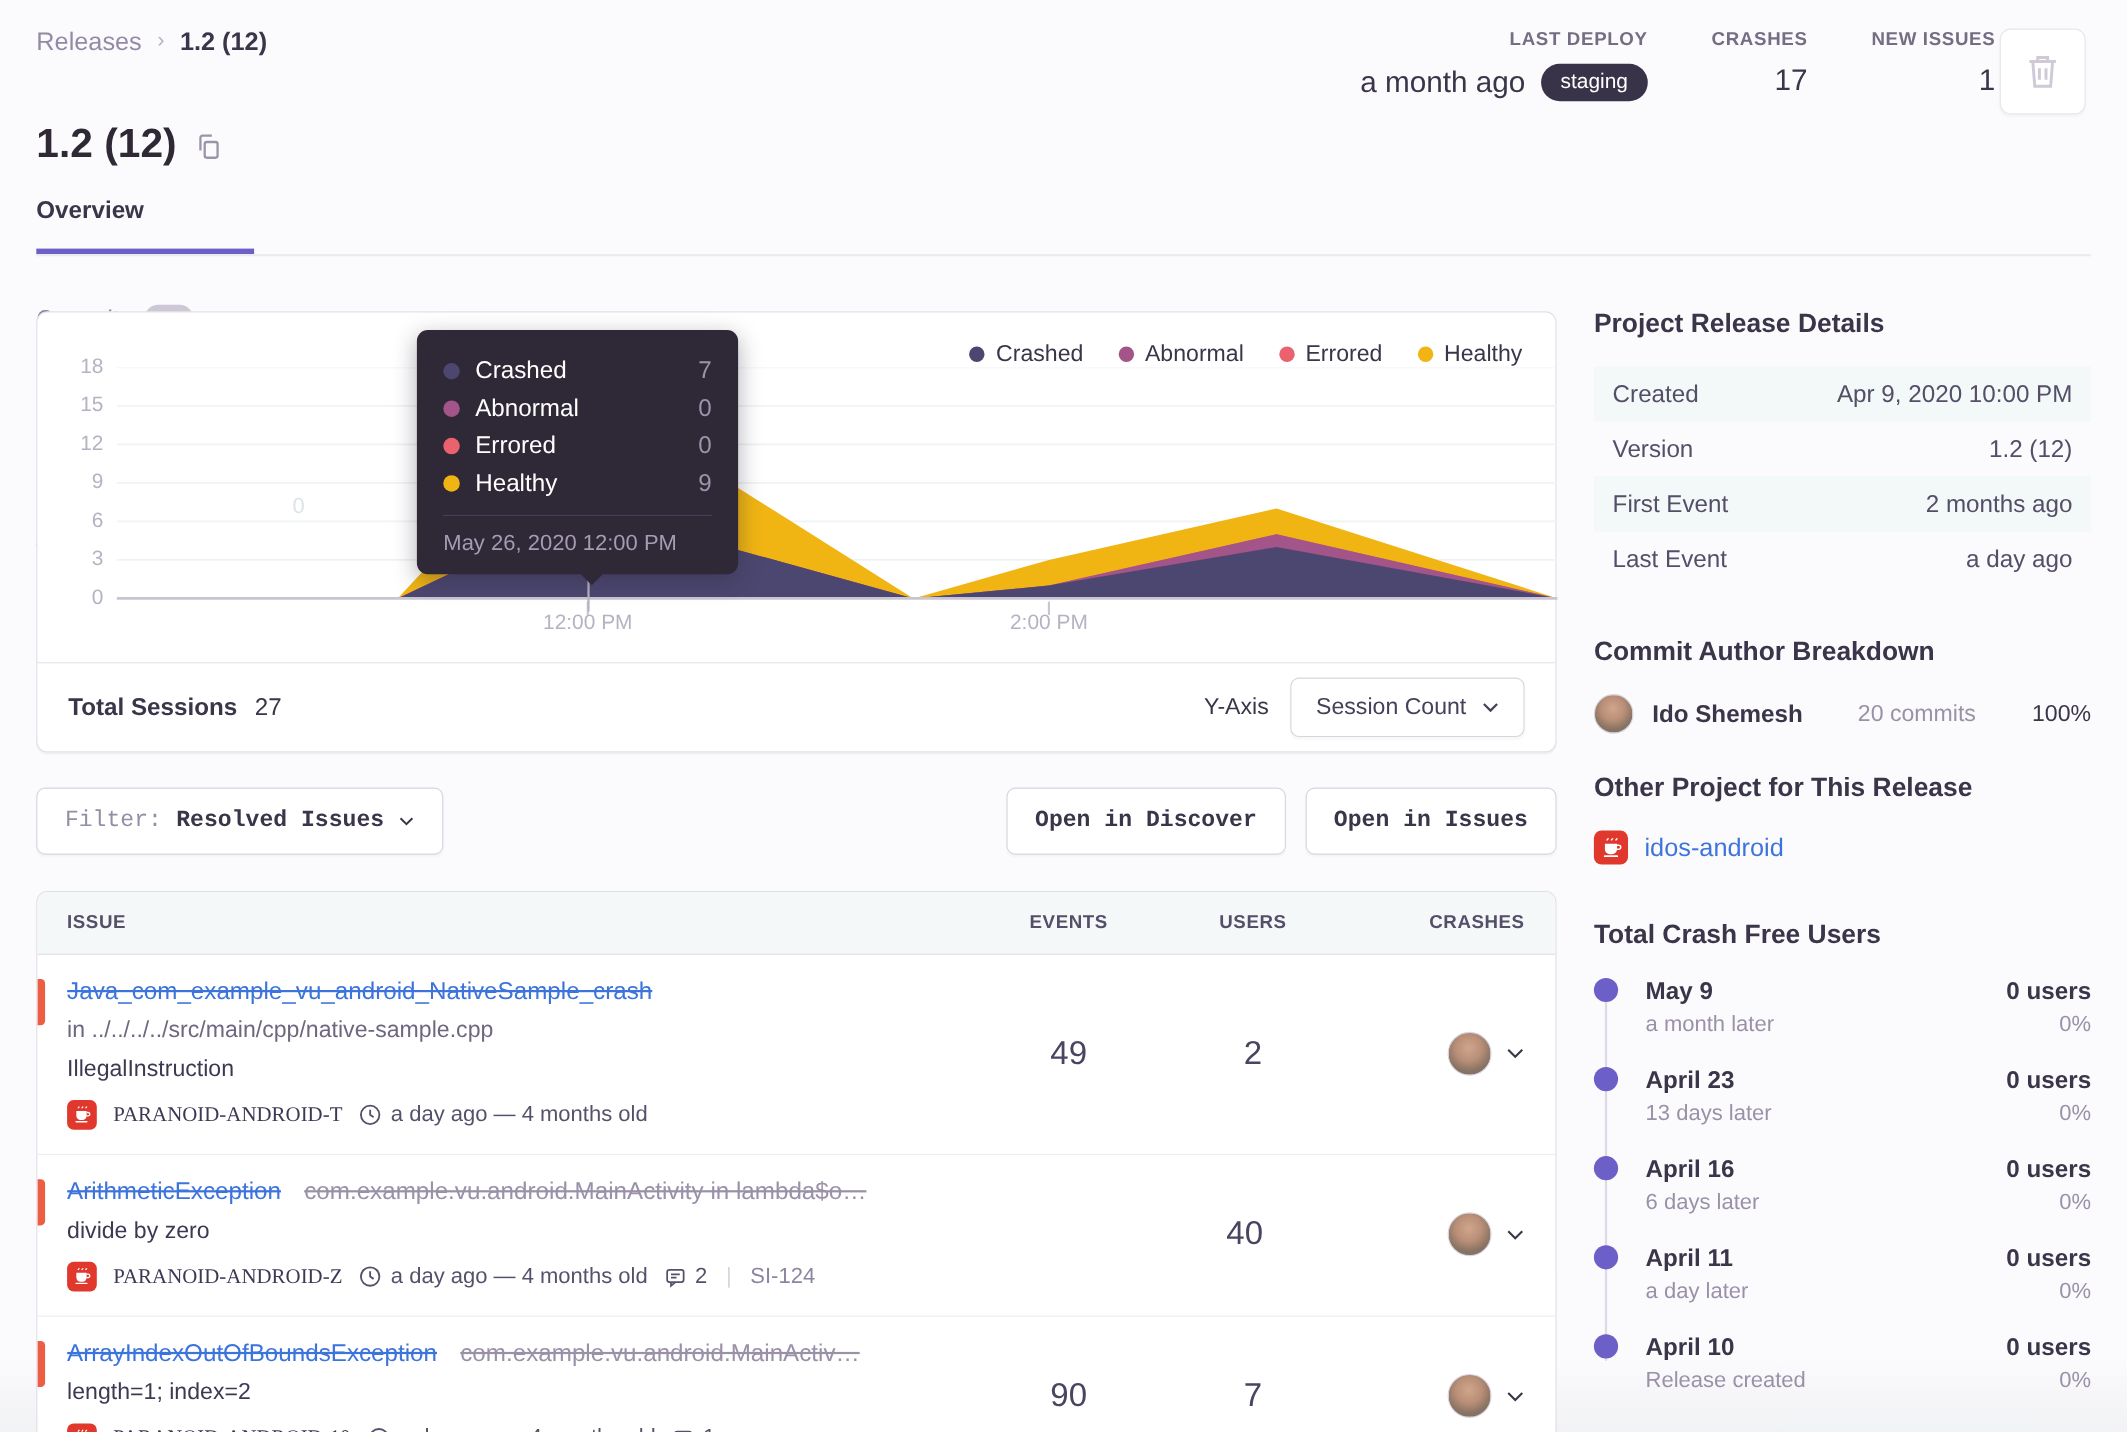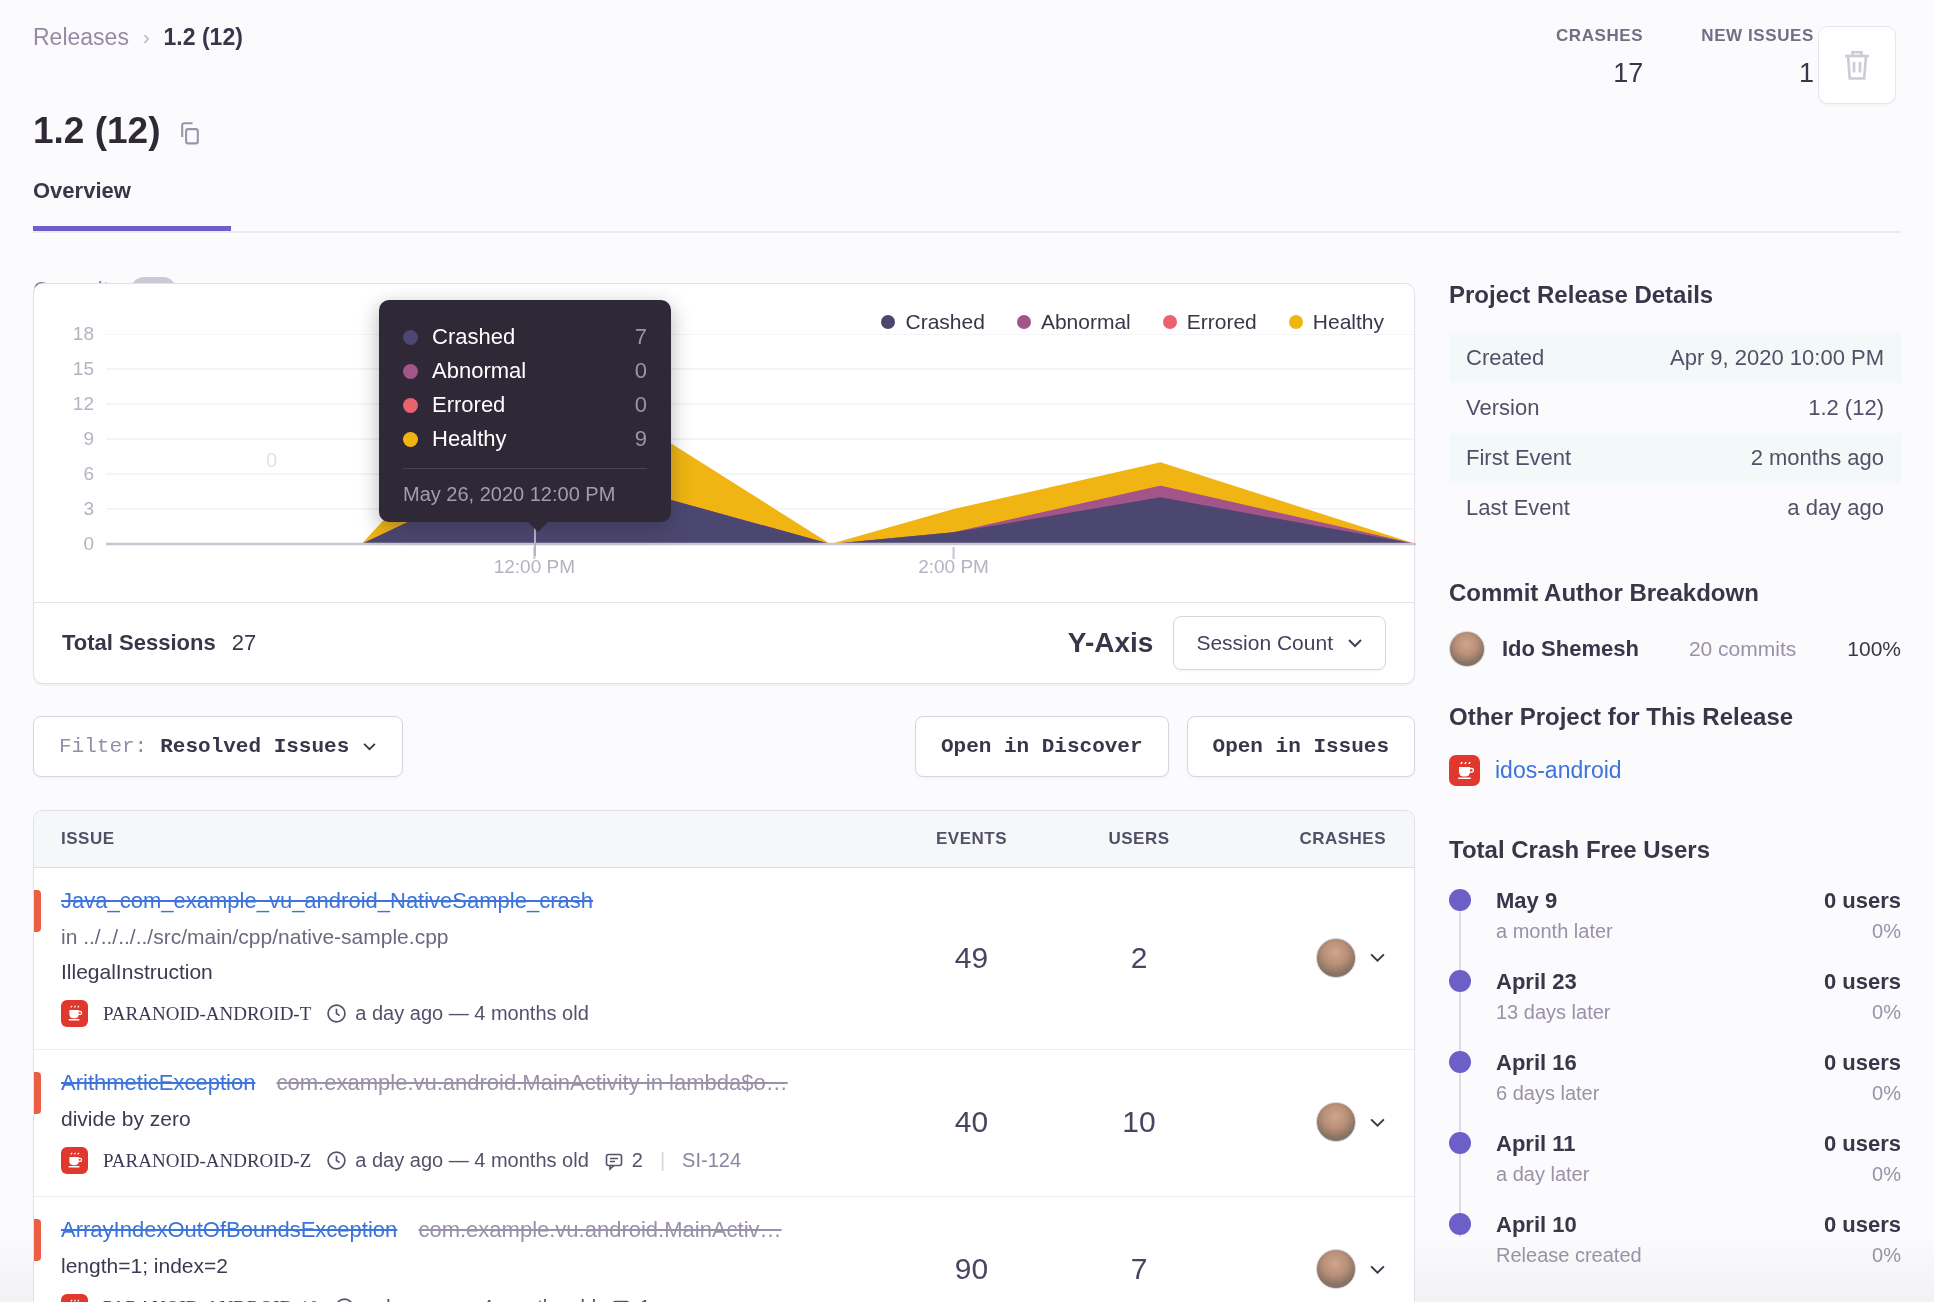--- a/index.html
+++ b/index.html
@@ -56,21 +56,21 @@
   .tt-row { display:flex; align-items:center; gap:14px; height:34px; font-size:22px; color:#fff; }
   .tt-dot { width:15px; height:15px; border-radius:50%; flex:none; }
   .tt-label { flex:1; }
   .tt-value { color:#9d93ab; }
   .tt-footer { margin-top:12px; border-top:1.5px solid #49425a; padding:14px 0 16px; font-size:20px; color:#a59cb3; }
 
   .chart-footer { position:absolute; left:0; right:0; bottom:0; height:81px; border-top:1.5px solid #e6e2ea;
     display:flex; align-items:center; padding:0 28px; }
   .ts-label { font-size:22px; font-weight:700; color:#3b3549; }
   .ts-value { font-size:22px; margin-left:16px; color:#3b3549; }
-  .yaxis-label { margin-left:auto; font-size:28px; font-weight:700; margin-right:20px; }
+  .yaxis-label { margin-left:auto; font-size:21px; font-weight:400; margin-right:20px; }
   .select-btn { display:flex; align-items:center; gap:14px; padding:14px 22px; background:#fff; font-size:21px;
     color:#46405a; border:1.5px solid #d9d4df; border-radius:8px; cursor:pointer; box-shadow:0 2px 2px rgba(37,11,54,.03); }
 
   
   .controls { position:absolute; left:33px; top:716px; width:1382px; display:flex; align-items:center; z-index:1; }
   .btn { display:flex; align-items:center; gap:13px; background:#fff; border:1.5px solid #d9d4df; border-radius:8px;
     padding:18px 25px; font-size:21px; cursor:pointer; box-shadow:0 2px 2px rgba(37,11,54,.03);font-family:Liberation Mono, monospace; }
   .filter-prefix { color:#968da6; }
   .filter-value { font-weight:700; color:#3b3549; }
   .right-btns { margin-left:auto; display:flex; gap:18px; }
@@ -140,20 +140,27 @@
 <div class="page">
 
   <div class="breadcrumb">
     <span class="crumb-parent">Releases</span>
     <span class="crumb-sep">›</span>
     <span class="crumb-current">1.2 (12)</span>
   </div>
 
   <div class="header-stats">
     <div class="stat">
+      <div class="stat-label">LAST DEPLOY</div>
+      <div class="stat-value deploy-value">
+        <span>a month ago</span>
+        <span class="env-pill">staging</span>
+      </div>
+    </div>
+    <div class="stat">
       <div class="stat-label">CRASHES</div>
       <div class="stat-value">17</div>
     </div>
     <div class="stat">
       <div class="stat-label">NEW ISSUES</div>
       <div class="stat-value">1</div>
     </div>
   </div>
 
   <div class="trash-btn">
@@ -387,21 +394,20 @@
                   <path d="M6 7.5h8M6 10.5h5"></path>
                 </svg>
             </span>
             <span>2</span>
           </span>
           <span class="meta-pipe">|</span>
           <span class="short-id">SI-124</span>
         </div>
       </div>
       <div class="col-events cell-num">40</div>
-      <div class="col-users cell-num">10</div>
       <div class="col-assignee cell-assignee">
         <span class="avatar avatar-40"></span>
         <span>
           <svg width="17" height="11" viewBox="0 0 16 10" fill="none" stroke="#3b3549" stroke-width="1.8">
               <path d="M2 2l6 6 6-6"></path>
             </svg>
         </span>
       </div>
     </div>
 

